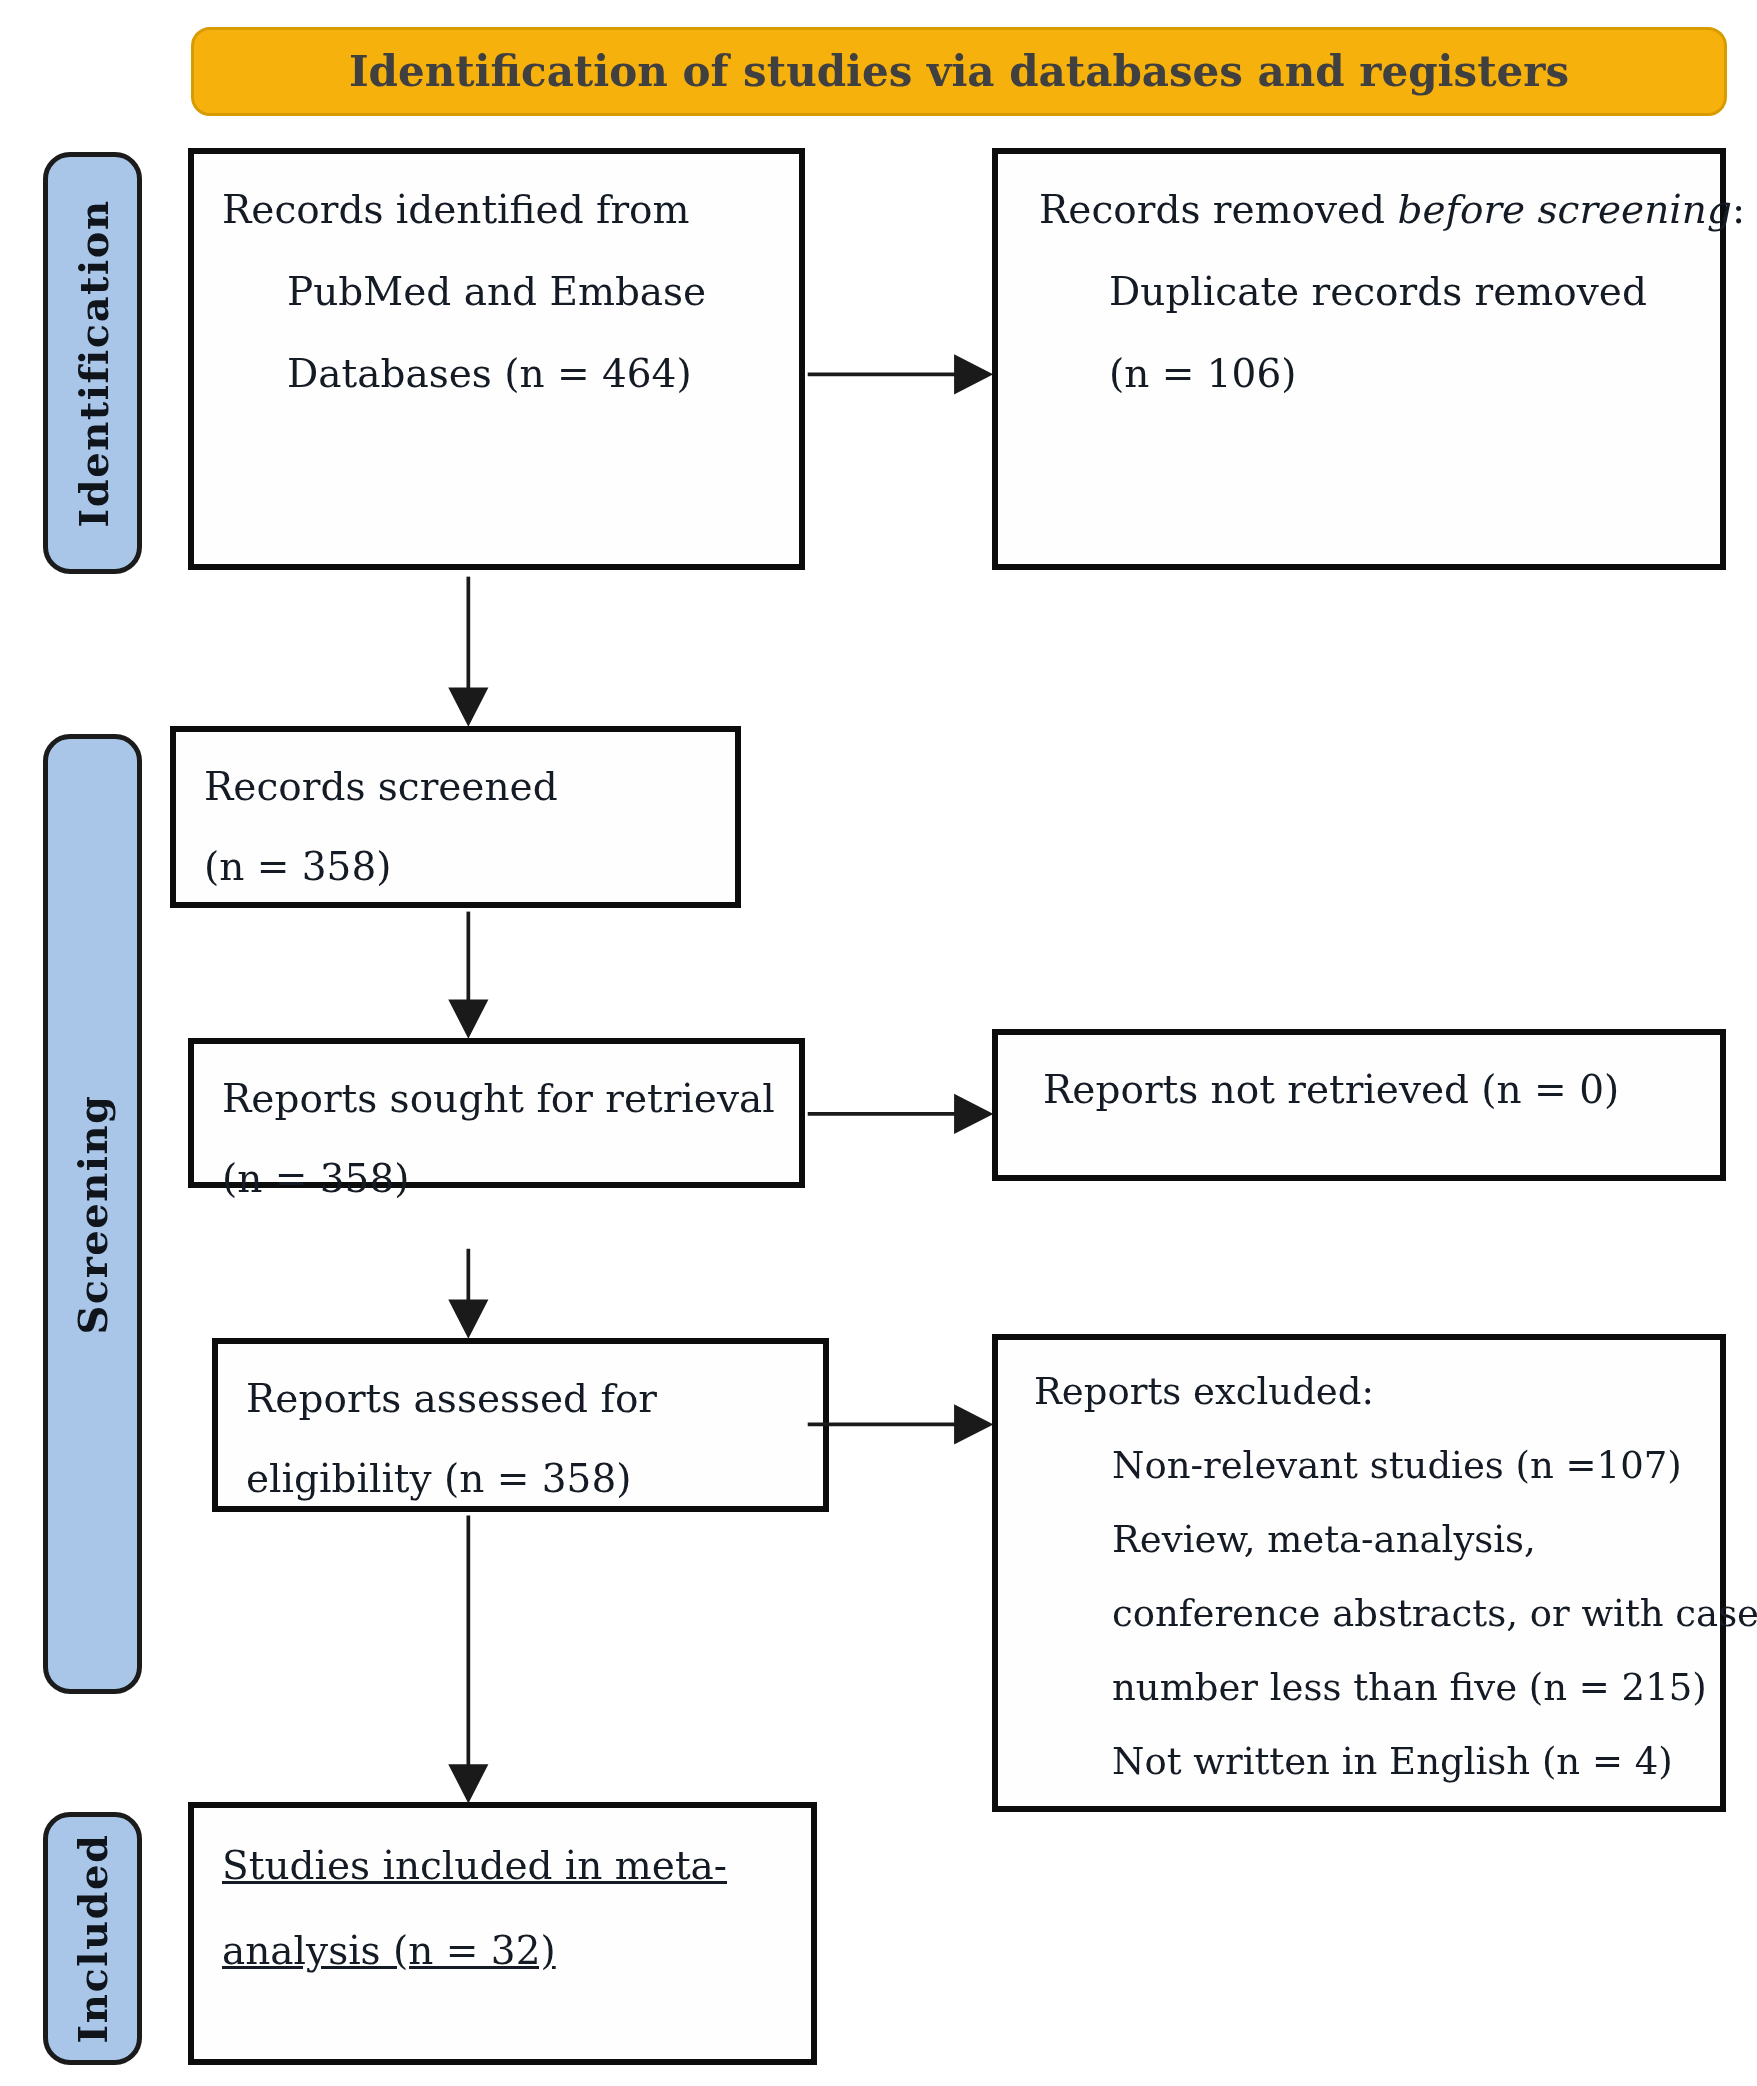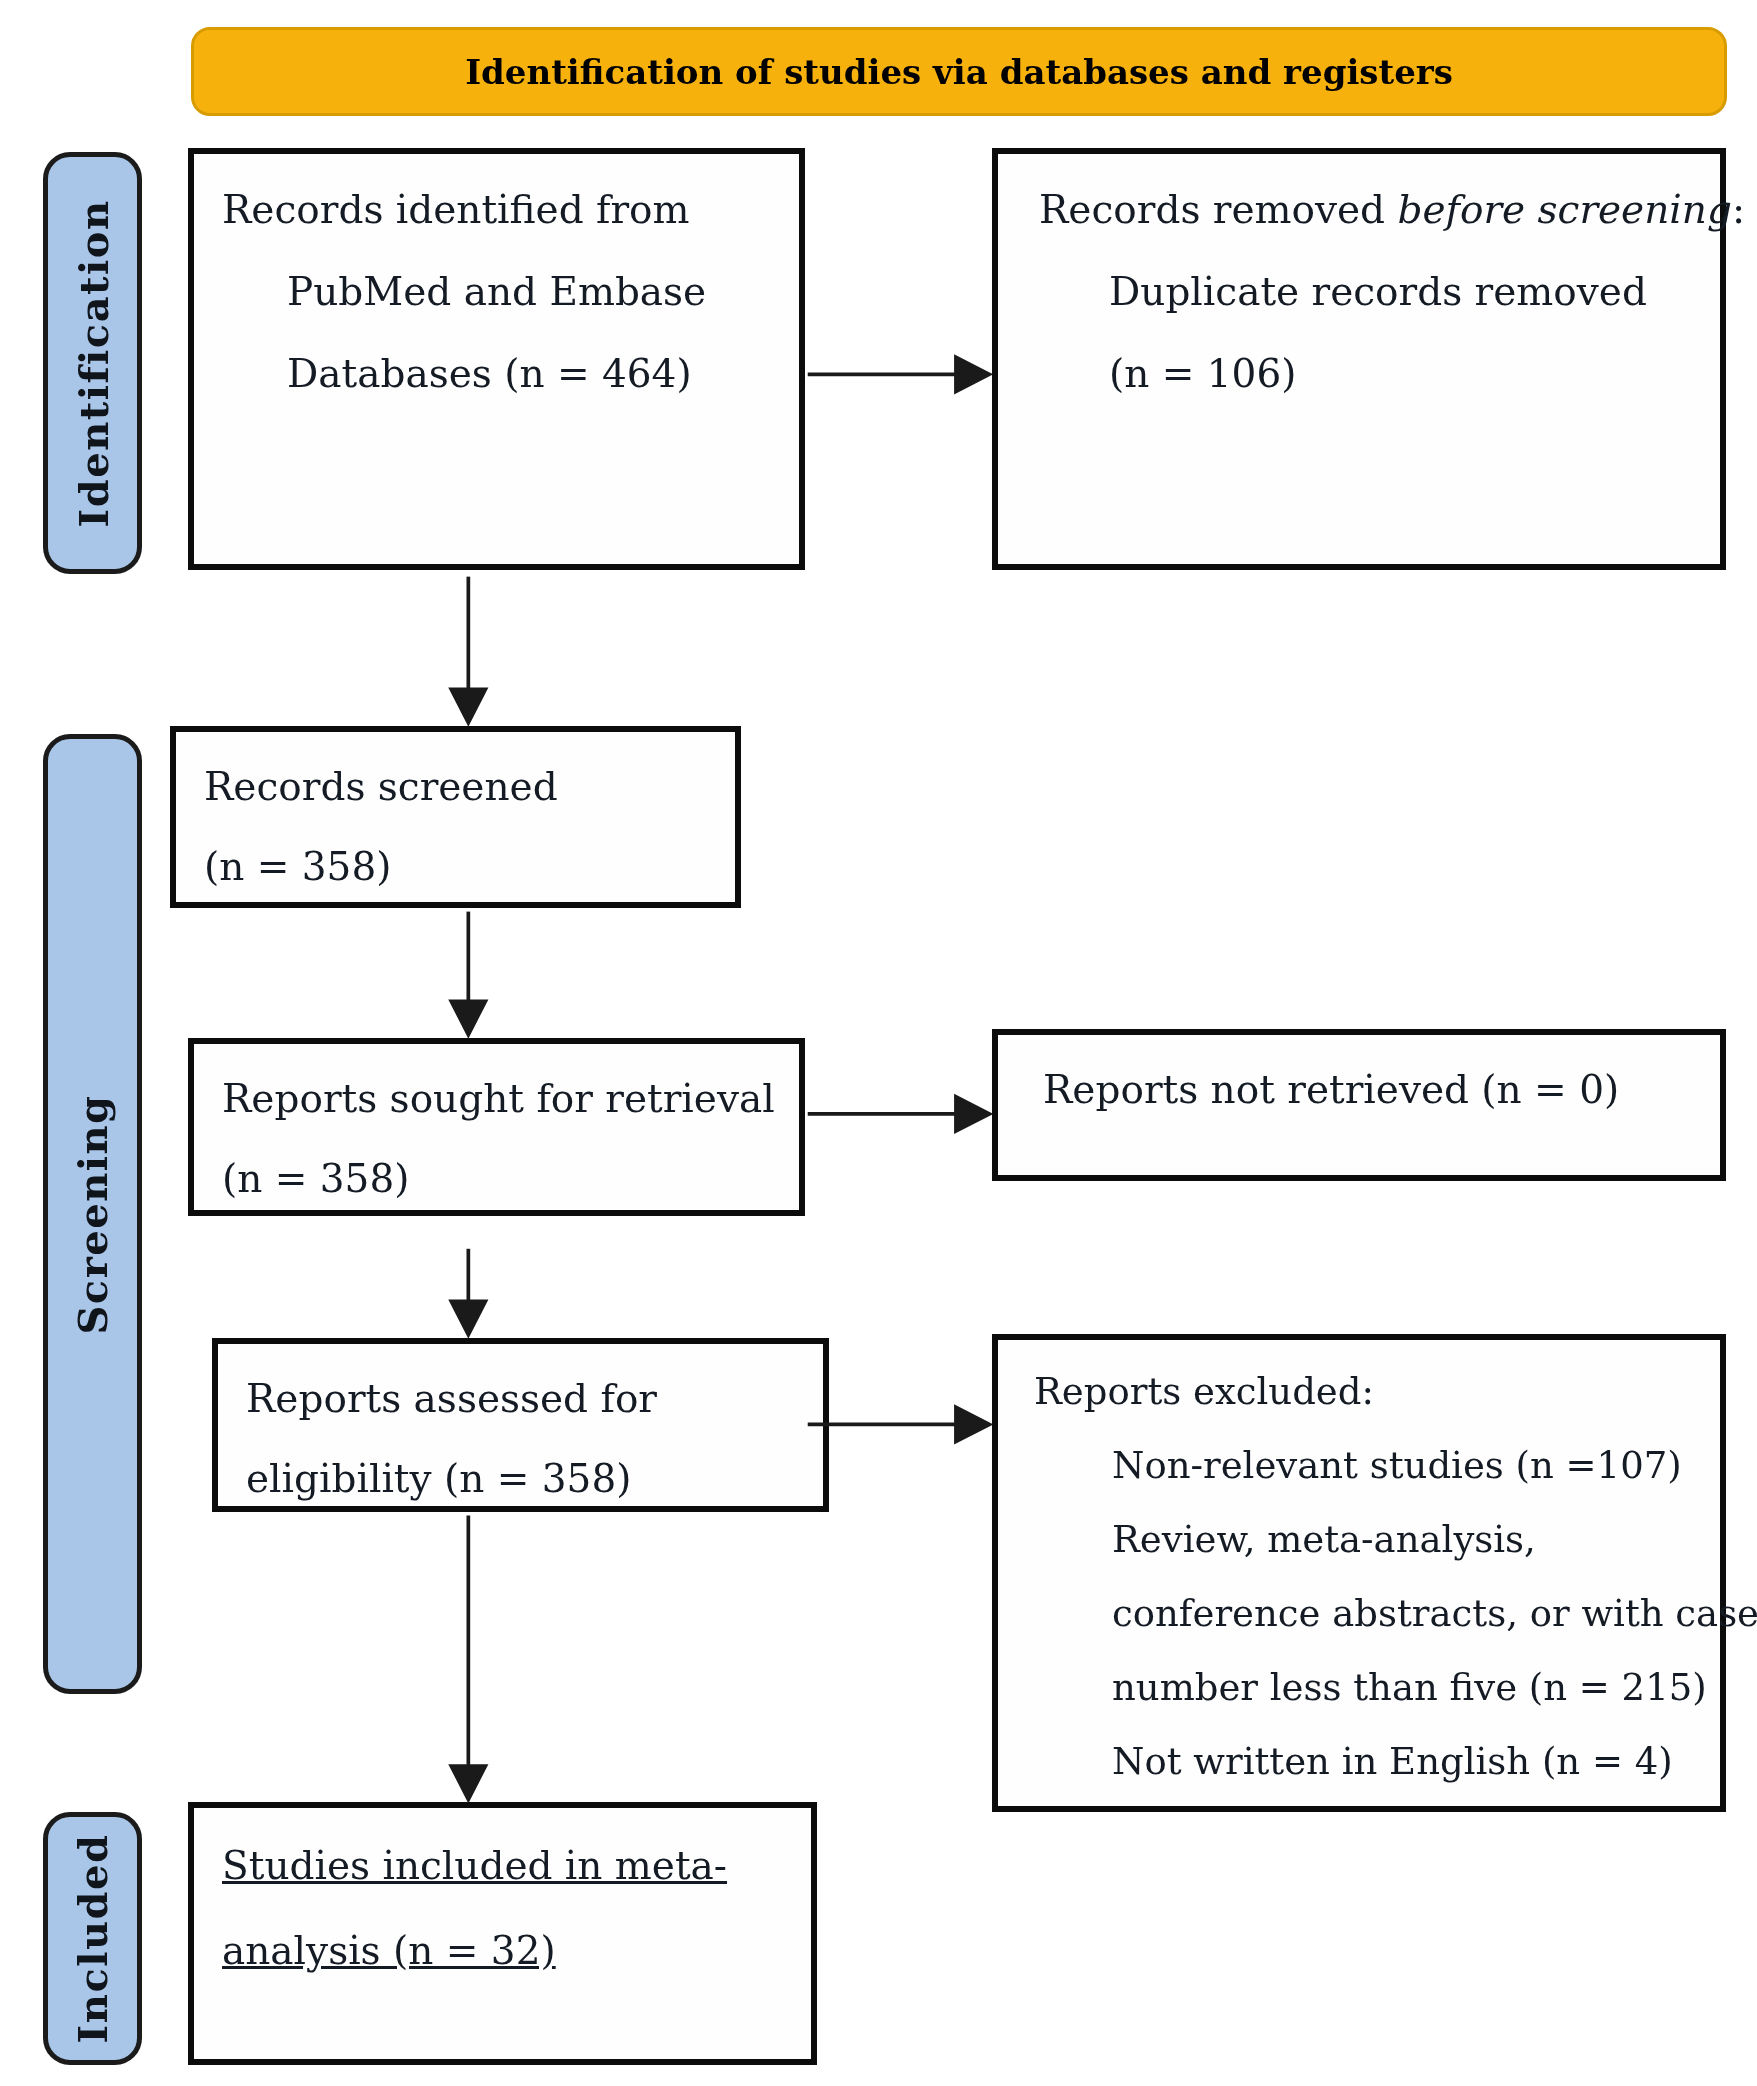--- a/index.html
+++ b/index.html
@@ -12,21 +12,21 @@
     color:#141b24;
     overflow:hidden;
   }
   .banner{
     position:absolute;left:191px;top:27px;width:1536px;height:89px;
     background:#F7B10D;
     border:3px solid #D89C00;
     border-radius:19px;
     box-sizing:border-box;
     display:flex;align-items:center;justify-content:center;
-    font-weight:bold;font-size:34px;color:#000000;
+    font-weight:bold;font-size:42px;color:#404040;
   }
   .pill{
     position:absolute;
     background:#A9C6E9;
     border:5.2px solid #1b1b1b;
     border-radius:27px;
     box-sizing:border-box;
     display:flex;align-items:center;justify-content:center;
   }
   .pill .rot{
@@ -48,21 +48,21 @@
     display:flex;flex-direction:column;justify-content:flex-start;
     font-size:39px;line-height:80px;
     padding:15px 15px 15px 28px;
   }
   .fbox .line{white-space:nowrap;}
   .box-records-identified{left:188px;top:148px;width:617px;height:422px;line-height:82px;}
   .box-records-identified .indent{padding-left:65px;}
   .box-records-removed{left:992px;top:148px;width:734px;height:422px;line-height:82px;padding-left:41px;}
   .box-records-removed .indent{padding-left:70px;}
   .box-records-screened{left:170px;top:726px;width:571px;height:182px;}
-  .box-reports-sought{left:188px;top:1038px;width:617px;height:178px;}
+  .box-reports-sought{left:188px;top:1038px;width:617px;height:150px;}
   .box-reports-not-retrieved{left:992px;top:1029px;width:734px;height:152px;padding-left:45px;}
   .box-reports-assessed{left:188px;top:1338px;width:617px;height:174px;margin-left:24px;}
   .box-reports-excluded{left:992px;top:1334px;width:734px;height:478px;font-size:37px;line-height:74px;padding-left:36px;}
   .box-reports-excluded .indent{padding-left:78px;}
   .box-studies-included{left:188px;top:1802px;width:629px;height:263px;line-height:85px;text-decoration:underline;}
   .em{font-style:italic;}
   svg.arrows{position:absolute;left:0;top:0;pointer-events:none;}
 </style>
 </head>
 <body>

